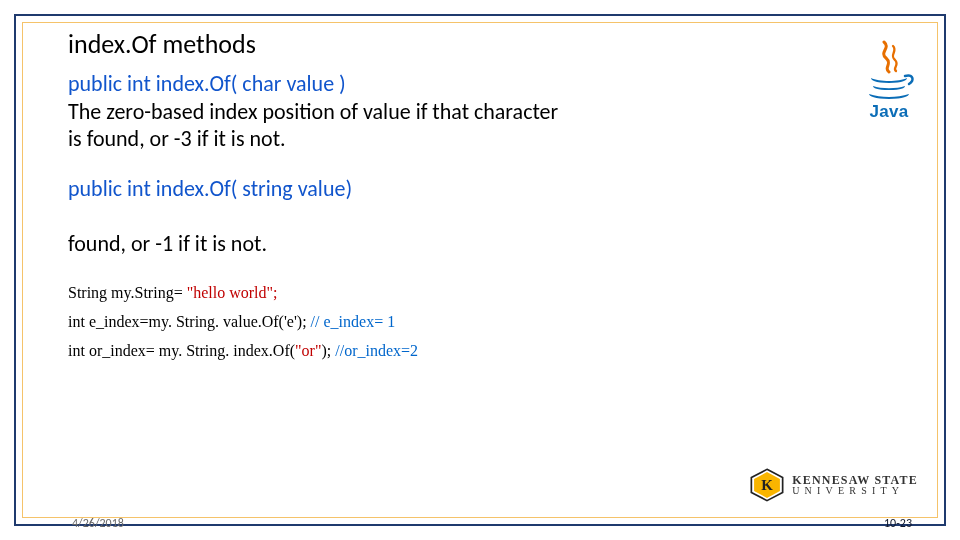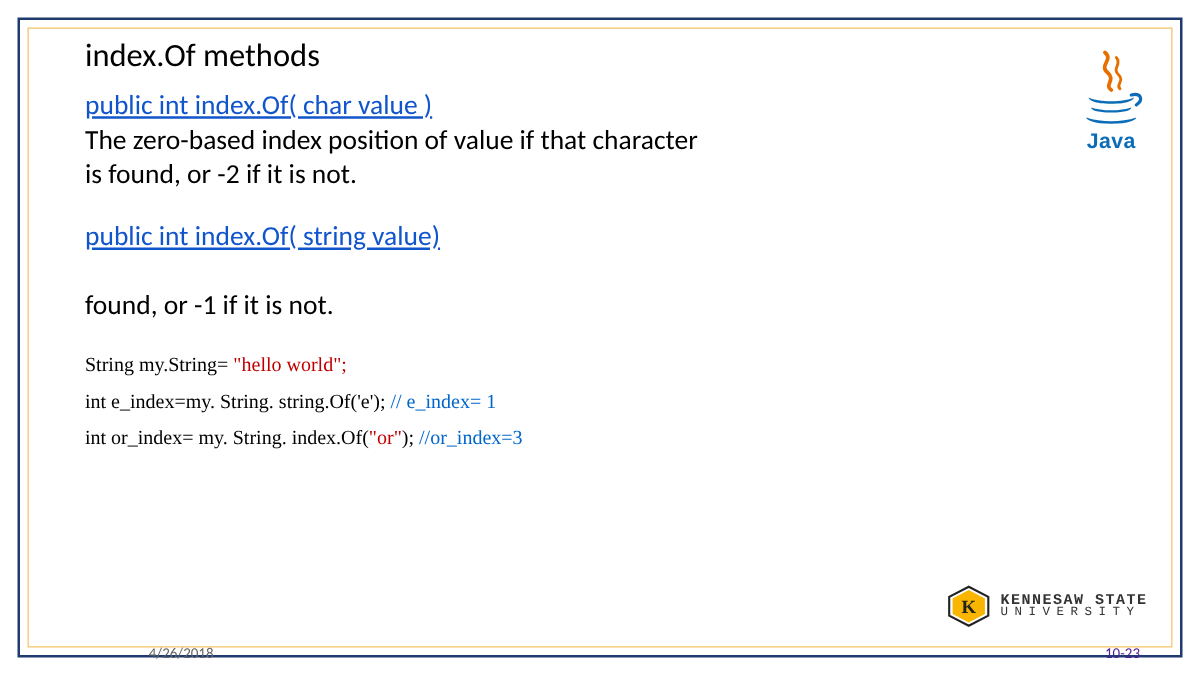--- a/index.html
+++ b/index.html
@@ -36,21 +36,20 @@
     bottom: 50px;
   }
   .title {
     font-size: 26px;
     color: #000;
     margin: 0 0 10px 0;
     font-weight: 400;
   }
   .sig {
     color: #1155cc;
-    text-decoration: underline;
     font-size: 22px;
     line-height: 1.25;
   }
   .desc {
     font-size: 22px;
     color: #000;
     line-height: 1.25;
     margin-bottom: 22px;
   }
   .code-block {
@@ -84,48 +83,47 @@
   }
   .ksu-logo {
     position: absolute;
     right: 42px;
     bottom: 38px;
     display: flex;
     align-items: center;
     gap: 8px;
   }
   .ksu-text {
-    font-family: Liberation Mono, monospace;
+    font-family: Liberation Serif, serif;
     line-height: 1.0;
   }
   .ksu-text .ln1 {
     font-size: 12px;
     letter-spacing: 1.2px;
     color: #333;
     font-weight: 600;
   }
   .ksu-text .ln2 {
     font-size: 10px;
     letter-spacing: 5.2px;
     color: #333;
   }
   .footer-date {
     position: absolute;
     left: 72px;
     bottom: 10px;
     font-size: 12px;
     color: #666;
-    margin-left: 47px;
   }
   .footer-page {
     position: absolute;
     right: 48px;
     bottom: 10px;
     font-size: 12px;
-    color: #4c1d95;
+    color: #0f172a;
     margin-top: 24px;
   }
 </style>
 </head>
 <body>
 
 <div class="outer-border"></div>
 <div class="inner-border"></div>
 
 <div class="java-logo">
@@ -139,38 +137,38 @@
   </svg>
   <div class="label">Java</div>
 </div>
 
 <div class="content">
   <h1 class="title">index.Of methods</h1>
 
   <div class="desc">
     <span class="sig">public int index.Of( char value )</span><br>
     <span>The zero-based index position of value if that character</span><br>
-    <span> is found, or -2 if it is not.</span>
+    <span> is found, or -3 if it is not.</span>
   </div>
 
   <div class="desc">
     <span class="sig">public int index.Of( string value)</span><br>
     <br>
     <span> found, or -1 if it is not.</span>
   </div>
 
   <div class="code-block">
     <div>
       <span>String my.String= </span><span class="code-str">"hello world";</span>
     </div>
     <div>
-      <span>int </span><span>e_index=my. String. string.Of('e');  </span><span class="code-comment-blue">// e_index= 1</span>
+      <span>int </span><span>e_index=my. String. value.Of('e');  </span><span class="code-comment-blue">// e_index= 1</span>
     </div>
     <div>
-      <span>int </span><span>or_index= my. String. index.Of(</span><span class="code-str">"or"</span><span>); </span><span class="code-comment-blue">//or_index=3</span>
+      <span>int </span><span>or_index= my. String. index.Of(</span><span class="code-str">"or"</span><span>); </span><span class="code-comment-blue">//or_index=2</span>
     </div>
   </div>
 </div>
 
 <div class="ksu-logo">
   <svg width="34" height="34" viewBox="0 0 50 50">
     <polygon points="25,2 48,14 48,36 25,48 2,36 2,14" fill="none" stroke="#222" stroke-width="2.5"></polygon>
     <polygon points="25,6 44,16 44,34 25,44 6,34 6,16" fill="#f9b500"></polygon>
     <text x="25" y="33" text-anchor="middle" font-family="Georgia" font-size="22" font-weight="bold" fill="#222">K</text>
   </svg>

